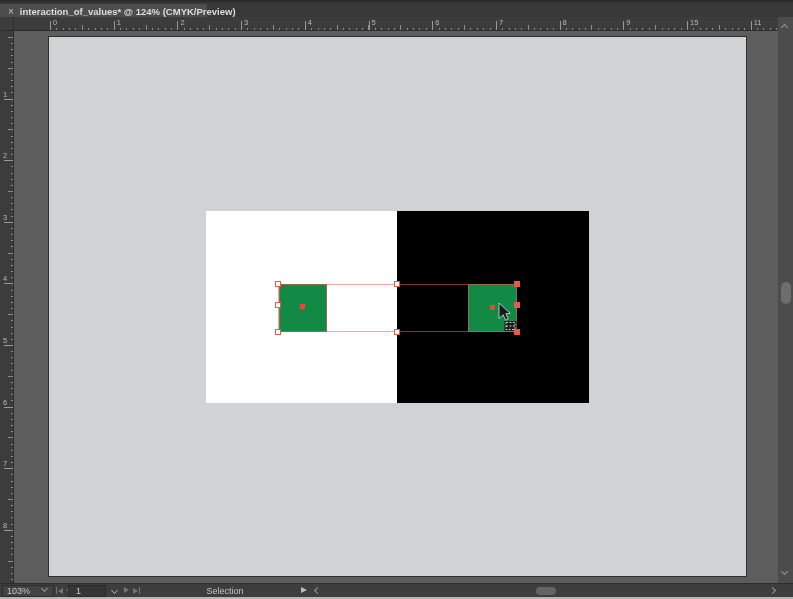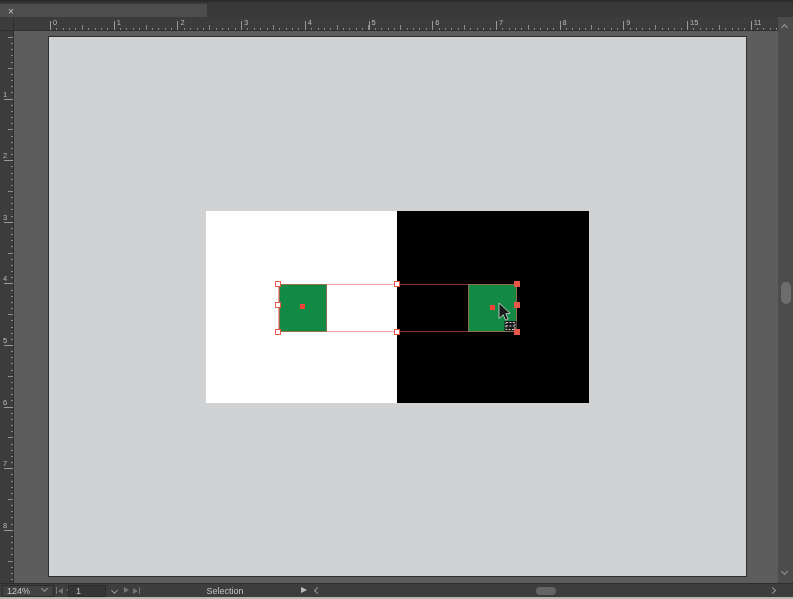--- a/index.html
+++ b/index.html
@@ -81,20 +81,21 @@
   .bottom-strip{position:absolute;left:0;top:597px;width:793px;height:2px;background:#b6b8ac;}
 </style>
 </head>
 <body>
 
 <div class="app" style="--artboard: #d1d2d4; --white: #ffffff; --black: #000000; --green: #128945; --sel: #e8584a; --sel-line: rgba(238,92,82,0.55); --dot: #f04437;">
 
   <div class="tabbar">
     <div class="tab">
       <span class="tab-close">×</span>
+      <span class="tab-title">interaction_of_values* @ 124% (CMYK/Preview)</span>
     </div>
   </div>
 
   <div class="ruler-corner"></div>
   <div class="ruler-top">
       <i class="rtick" style="left: 36px;"></i>
       <span class="rlab" style="left: 39px;">0</span>
       <i class="rtick" style="left: 99.7px;"></i>
       <span class="rlab" style="left: 102.7px;">1</span>
       <i class="rtick" style="left: 163.4px;"></i>
@@ -157,21 +158,21 @@
   </svg>
 
   <div class="vscroll">
     <span class="chev chev-up vs-up"></span>
     <div class="vthumb"></div>
     <span class="chev chev-down vs-down"></span>
   </div>
 
   <div class="statusbar">
     <div class="zoom-box">
-      <span>124%</span>
+      <span>103%</span>
     </div>
     <span class="chev chev-down zoom-chev"></span>
 
     <div class="nav" style="left:56px;">
       <span class="bar"></span>
         <span class="tri-l"></span>
     </div>
     <div class="nav" style="left:66px;">
       <span class="tri-l"></span>
     </div>

